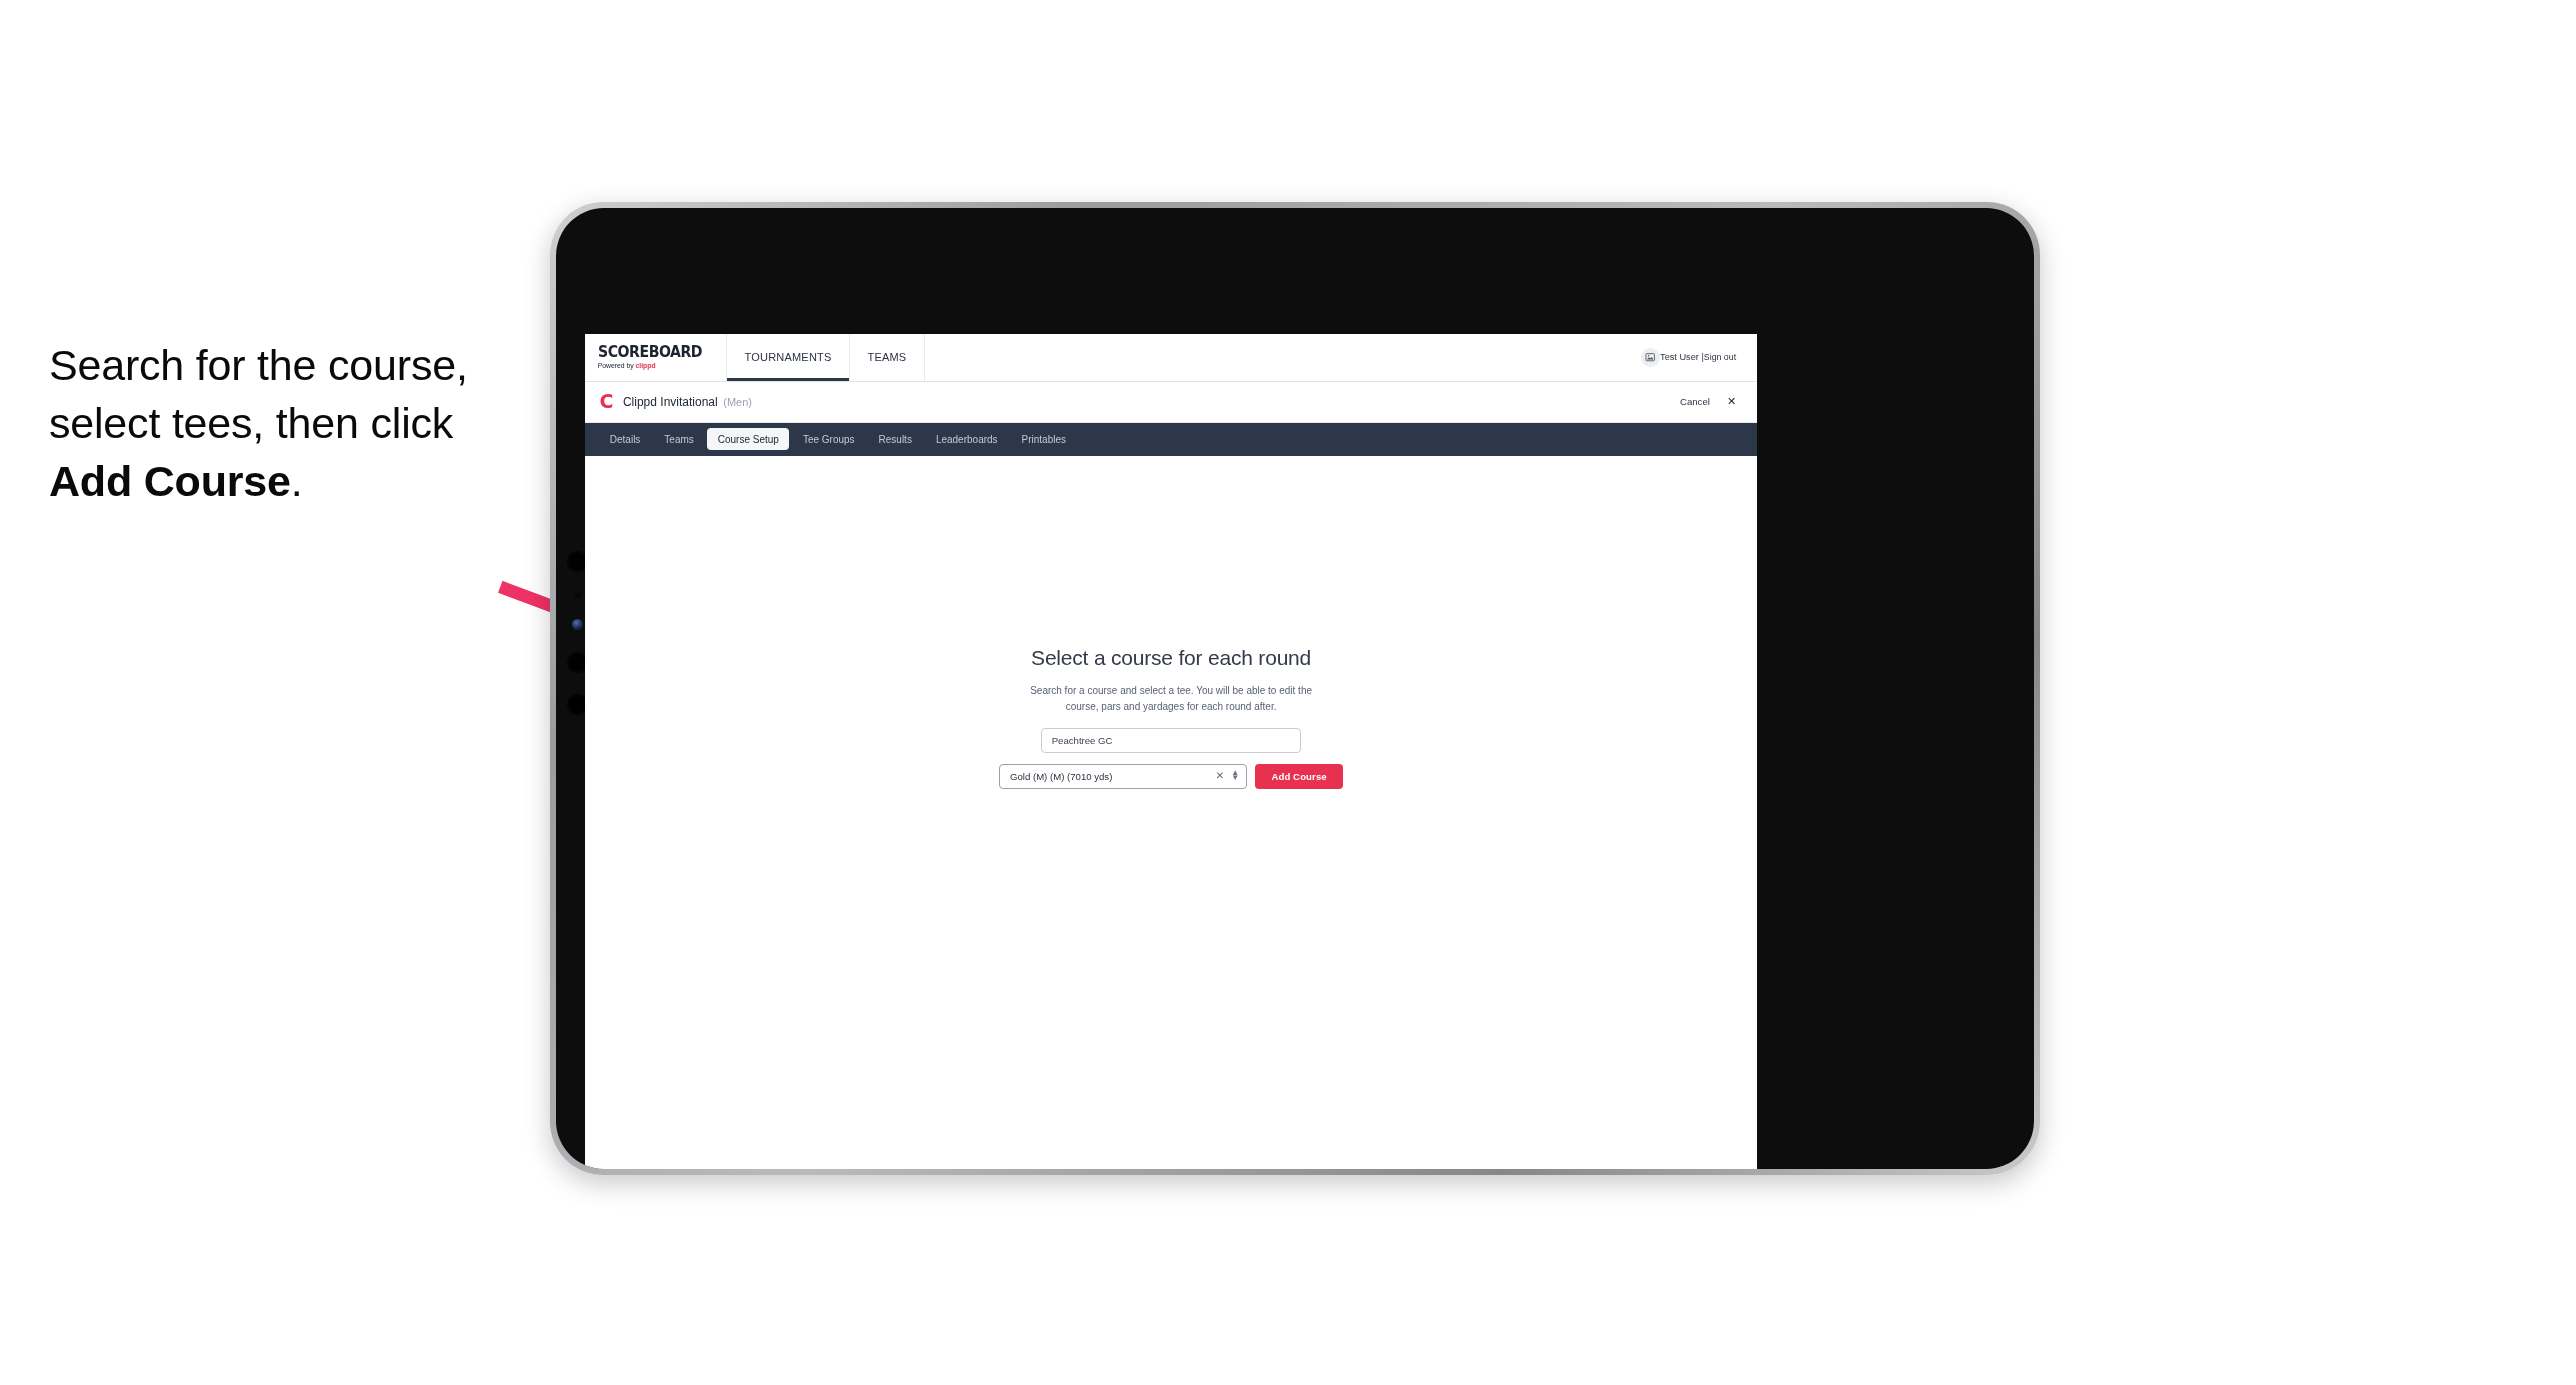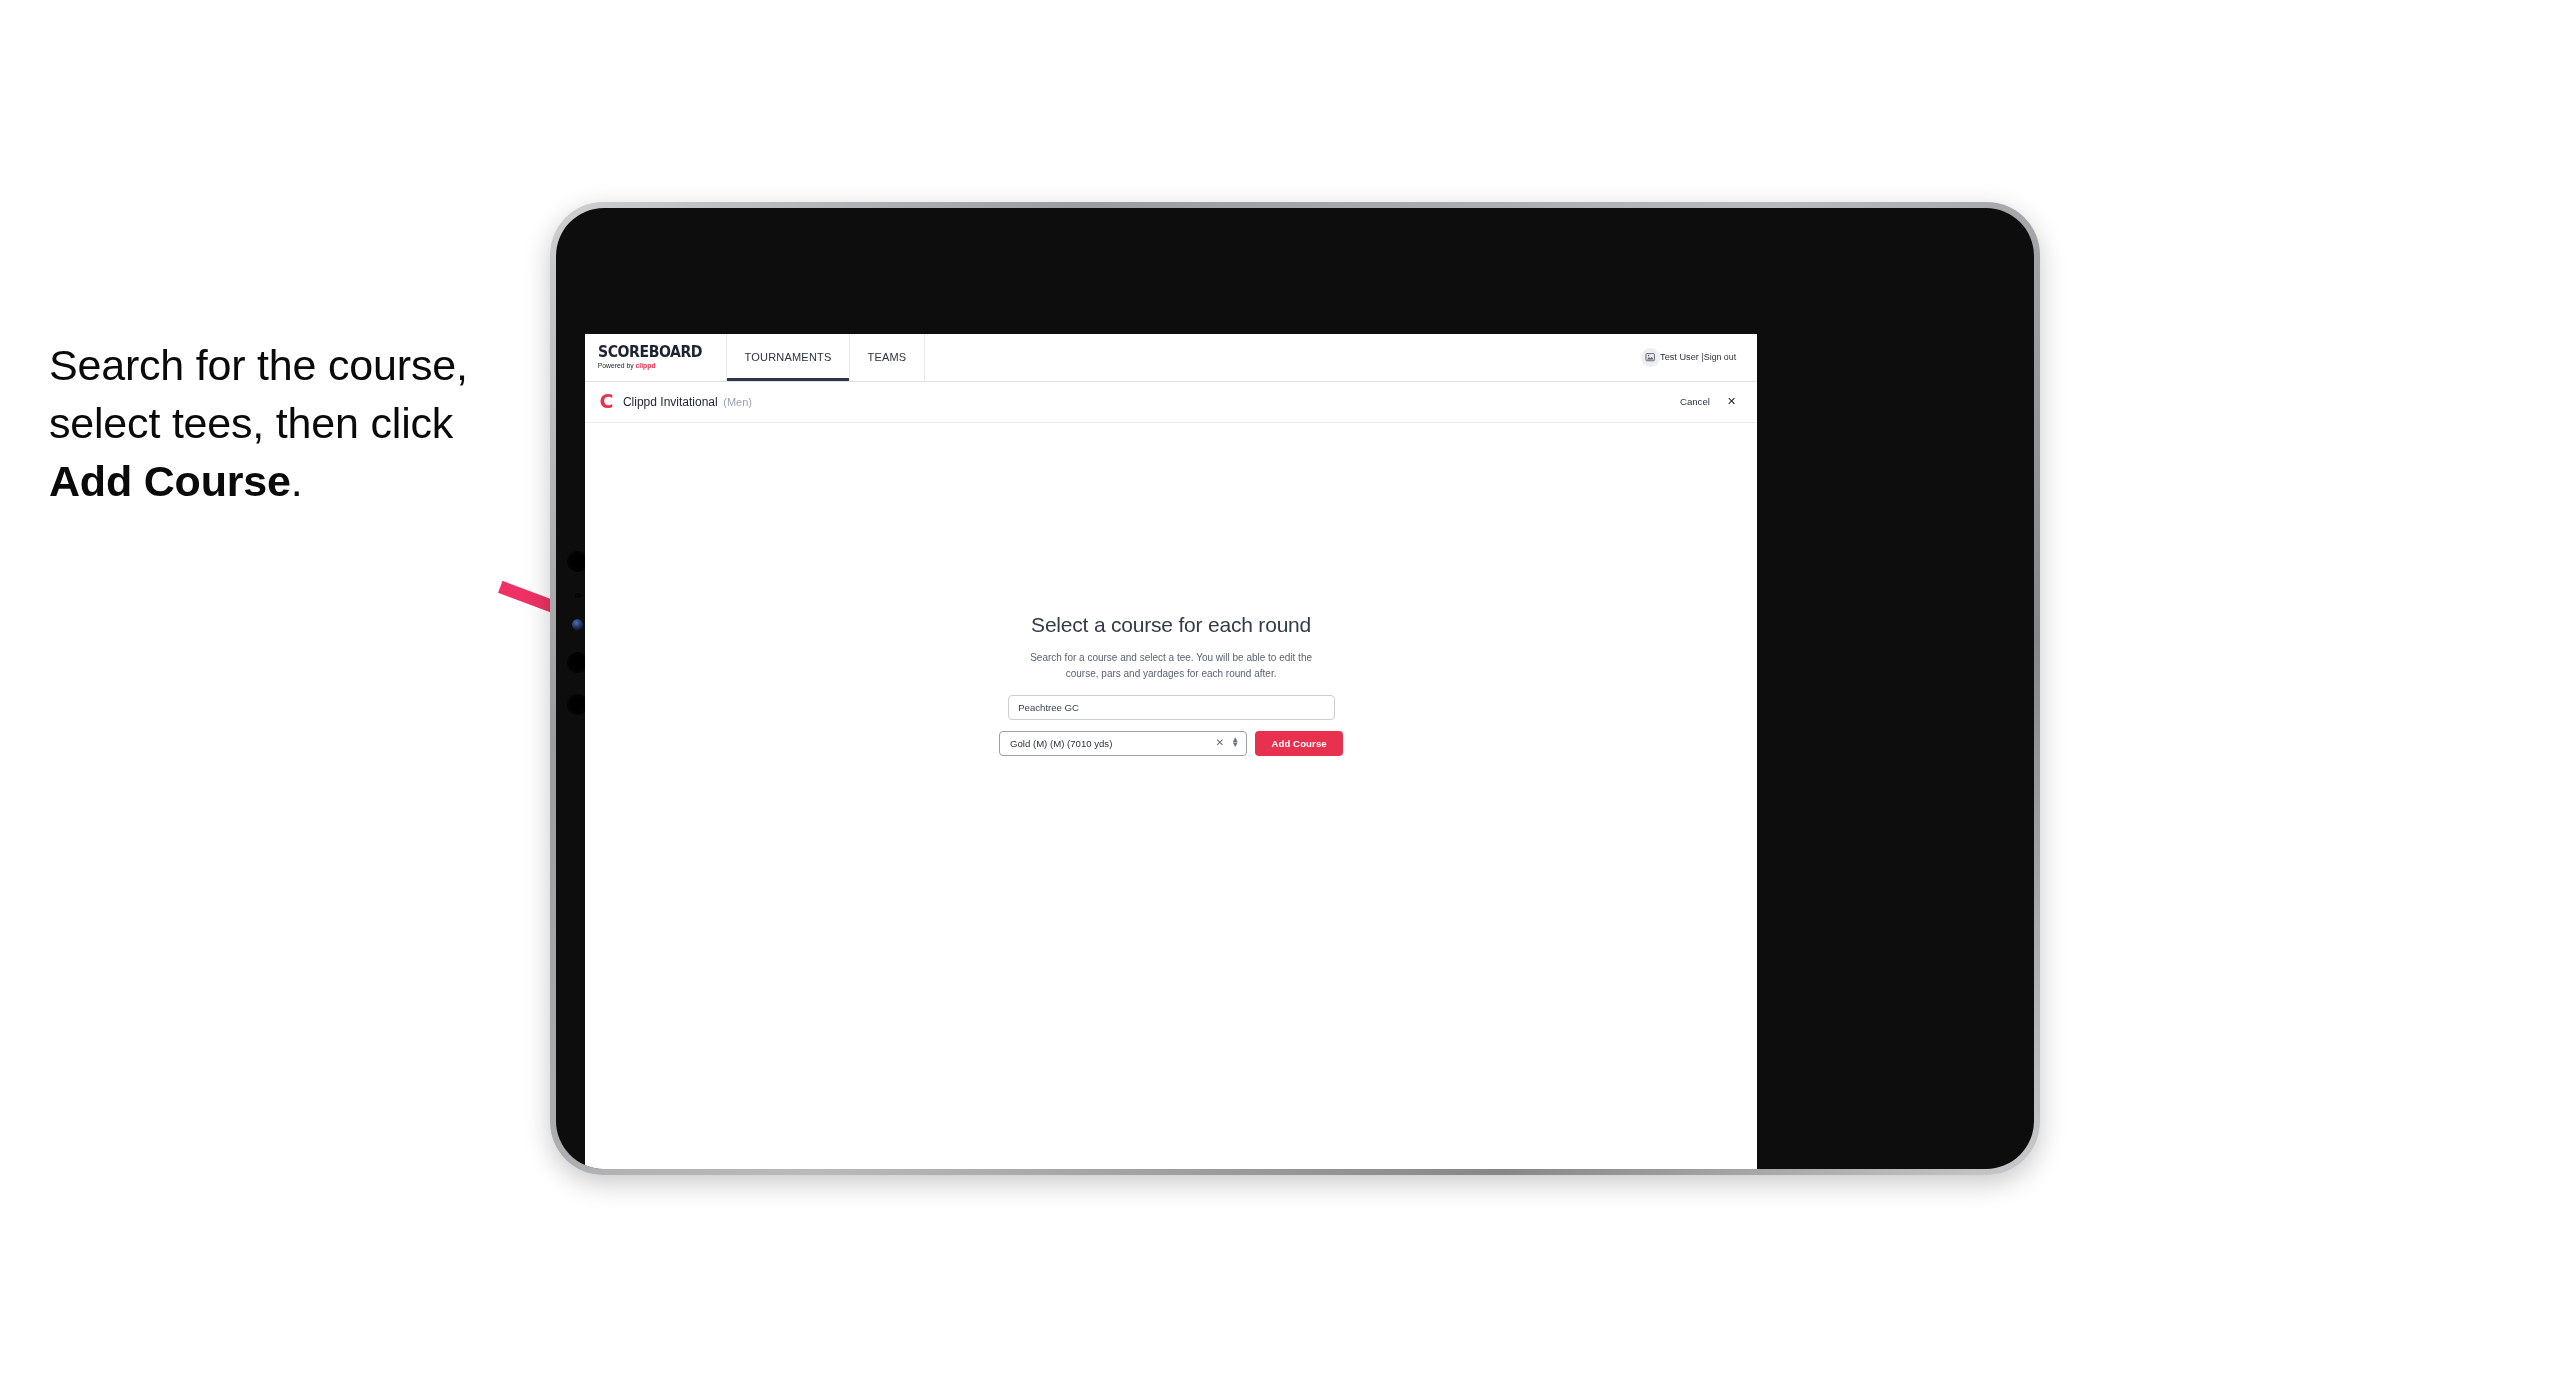--- a/index.html
+++ b/index.html
@@ -200,21 +200,21 @@
   }
   .panel-desc {
     font-size: 10px;
     color: #596273;
     line-height: 1.55;
     text-align: center;
     max-width: 315px;
     margin-bottom: 14.3px;
   }
   .search-field {
-    width: 327px; height: 25px;
+    width: 260px; height: 25px;
     border: 0.8px solid #c9ced6;
     border-radius: 4px;
     background: #fff;
     display: flex; align-items: center;
     padding: 0 9.6px;
     font-size: 9.6px;
     color: #3c4452;
     cursor: text;
   }
   .row-2 {
@@ -308,20 +308,29 @@
         <div class="title-row">
           <div class="logo-c">C</div>
           <div class="tour-name">Clippd Invitational</div>
           <div class="tour-gender">(Men)</div>
           <div class="cancel-wrap">
             <span class="cancel-txt">Cancel</span>
             <span class="cancel-x">✕</span>
           </div>
         </div>
 
+        <div class="subnav">
+          <div class="subnav-item">Details</div>
+          <div class="subnav-item">Teams</div>
+          <div class="subnav-item active">Course Setup</div>
+          <div class="subnav-item">Tee Groups</div>
+          <div class="subnav-item">Results</div>
+          <div class="subnav-item">Leaderboards</div>
+          <div class="subnav-item">Printables</div>
+        </div>
 
         <div class="body-area">
           <div class="panel-title">Select a course for each round</div>
           <div class="panel-desc">Search for a course and select a tee. You will be able to edit the course, pars and yardages for each round after.</div>
 
           <div class="search-field" title="Search for a course">Peachtree GC</div>
 
           <div class="row-2">
             <div class="tee-select">
               <span class="tee-value">Gold (M) (M) (7010 yds)</span>

